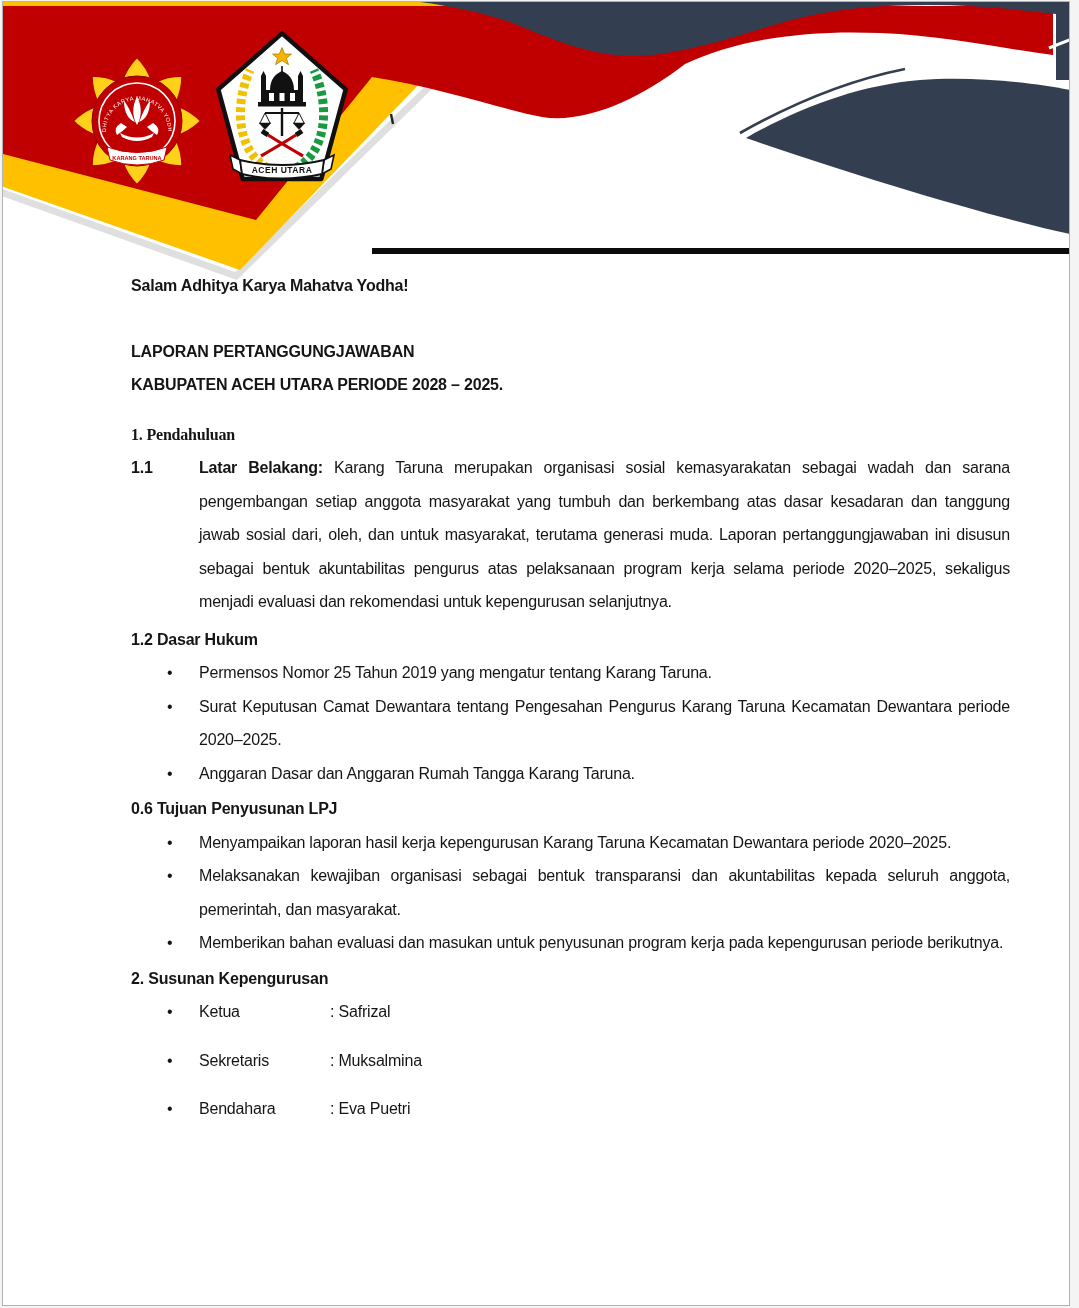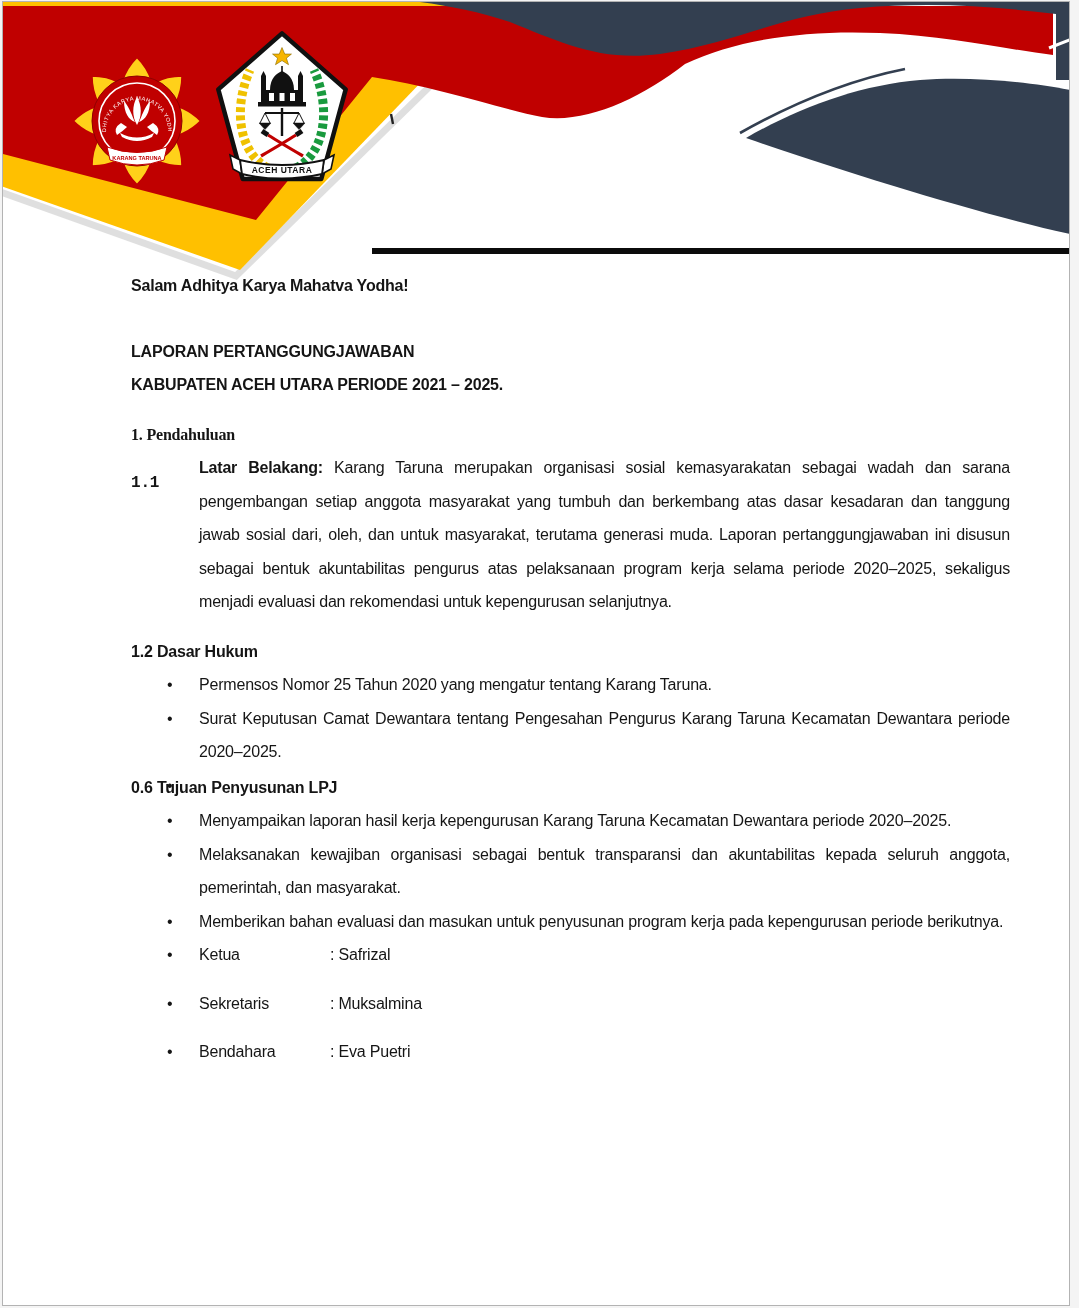--- a/index.html
+++ b/index.html
@@ -5,23 +5,23 @@
   html,body{margin:0;padding:0;background:#efefef;}
   .canvas{position:relative;width:1079px;height:1308px;background:#f4f4f4;overflow:hidden;
           font-family:"Liberation Sans","DejaVu Sans",sans-serif;}
   .page{position:absolute;left:2px;top:1px;width:1066px;height:1303px;background:#ffffff;
         border:1px solid #b3b3b3;overflow:hidden;}
   .header-art{position:absolute;left:0;top:0;width:1066px;height:280px;}
   .doc{position:absolute;left:128px;top:0;width:879px;padding-top:267px;color:#151515;
        font-size:16px;line-height:33.5px;letter-spacing:-0.2px;}
   .salam{font-weight:bold;}
   .title-block{margin-top:32px;text-align:left;font-weight:bold;}
-  .sec-heading{font-weight:bold;margin-top:16px;}
+  .sec-heading{font-weight:bold;margin-top:4px;}
   .para-numbered{position:relative;padding-left:68px;text-align:justify;}
-  .para-number{position:absolute;left:0;top:16px;font-weight:bold;font-family:Liberation Mono, monospace;}
+  .para-number{position:absolute;left:0;top:0;font-weight:bold;}
   .lead-label{font-weight:bold;}
   ul.bullets{list-style:none;margin:0;padding:0;}
   ul.bullets li{position:relative;padding-left:68px;text-align:justify;}
   ul.bullets li .dot{position:absolute;left:36px;top:0;}
   ul.officers{list-style:none;margin:0;padding:0;}
   ul.officers li{position:relative;padding-left:68px;margin-bottom:15px;}
   ul.officers li .dot{position:absolute;left:36px;top:0;}
   .role{display:inline-block;width:131px;}
 </style>
 </head>
@@ -140,49 +140,50 @@
         </g>
       </g>
     </svg>
 
     <div class="doc">
 
       <div class="salam">Salam Adhitya Karya Mahatva Yodha!</div>
 
       <div class="title-block">
         <div>LAPORAN PERTANGGUNGJAWABAN</div>
-        <div>KABUPATEN ACEH UTARA PERIODE 2021 – 2025.</div>
+        <div>KABUPATEN ACEH UTARA PERIODE 2028 – 2025.</div>
       </div>
 
       <div class="sec-heading" style="margin-top:16px;font-family:Liberation Serif, serif;">1. Pendahuluan</div>
 
       <div class="para-numbered">
         <span class="para-number">1.1</span><span class="lead-label">Latar Belakang:</span><span> Karang Taruna merupakan organisasi sosial kemasyarakatan sebagai wadah dan sarana pengembangan setiap anggota masyarakat yang tumbuh dan berkembang atas dasar kesadaran dan tanggung jawab sosial dari, oleh, dan untuk masyarakat, terutama generasi muda. Laporan pertanggungjawaban ini disusun sebagai bentuk akuntabilitas pengurus atas pelaksanaan program kerja selama periode 2020–2025, sekaligus menjadi evaluasi dan rekomendasi untuk kepengurusan selanjutnya.</span>
       </div>
 
       <div class="sec-heading">1.2 Dasar Hukum</div>
       <ul class="bullets">
 
-          <li><span class="dot">•</span><span>Permensos Nomor 25 Tahun 2020 yang mengatur tentang Karang Taruna.</span></li>
+          <li><span class="dot">•</span><span>Permensos Nomor 25 Tahun 2019 yang mengatur tentang Karang Taruna.</span></li>
 
           <li><span class="dot">•</span><span>Surat Keputusan Camat Dewantara tentang Pengesahan Pengurus Karang Taruna Kecamatan Dewantara periode 2020–2025.</span></li>
 
-          <li><span class="dot">•</span></li>
+          <li><span class="dot">•</span><span>Anggaran Dasar dan Anggaran Rumah Tangga Karang Taruna.</span></li>
         </ul>
 
       <div class="sec-heading" style="margin-top:2px;">0.6 Tujuan Penyusunan LPJ</div>
       <ul class="bullets">
 
           <li><span class="dot">•</span><span>Menyampaikan laporan hasil kerja kepengurusan Karang Taruna Kecamatan Dewantara periode 2020–2025.</span></li>
 
           <li><span class="dot">•</span><span>Melaksanakan kewajiban organisasi sebagai bentuk transparansi dan akuntabilitas kepada seluruh anggota, pemerintah, dan masyarakat.</span></li>
 
           <li><span class="dot">•</span><span>Memberikan bahan evaluasi dan masukan untuk penyusunan program kerja pada kepengurusan periode berikutnya.</span></li>
         </ul>
 
+      <div class="sec-heading" style="margin-top:2px;">2. Susunan Kepengurusan</div>
       <ul class="officers">
 
           <li><span class="dot">•</span><span class="role">Ketua</span><span>: Safrizal</span></li>
 
           <li><span class="dot">•</span><span class="role">Sekretaris</span><span>: Muksalmina</span></li>
 
           <li><span class="dot">•</span><span class="role">Bendahara</span><span>: Eva Puetri</span></li>
         </ul>
 
     </div>

